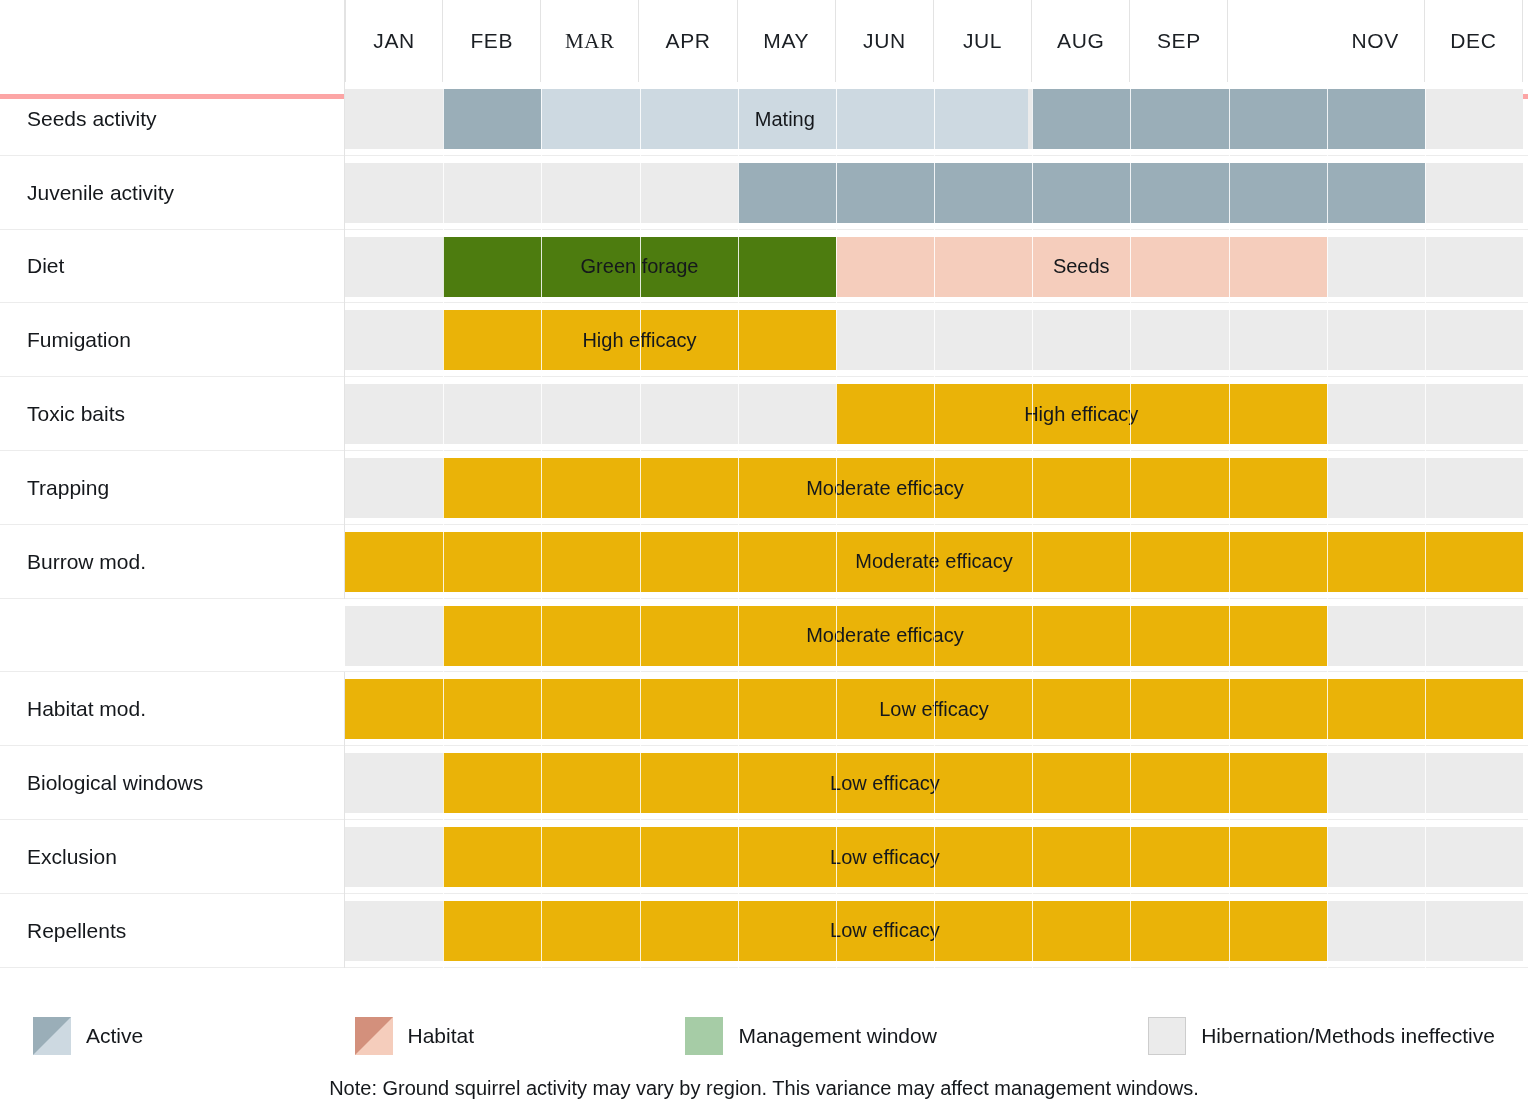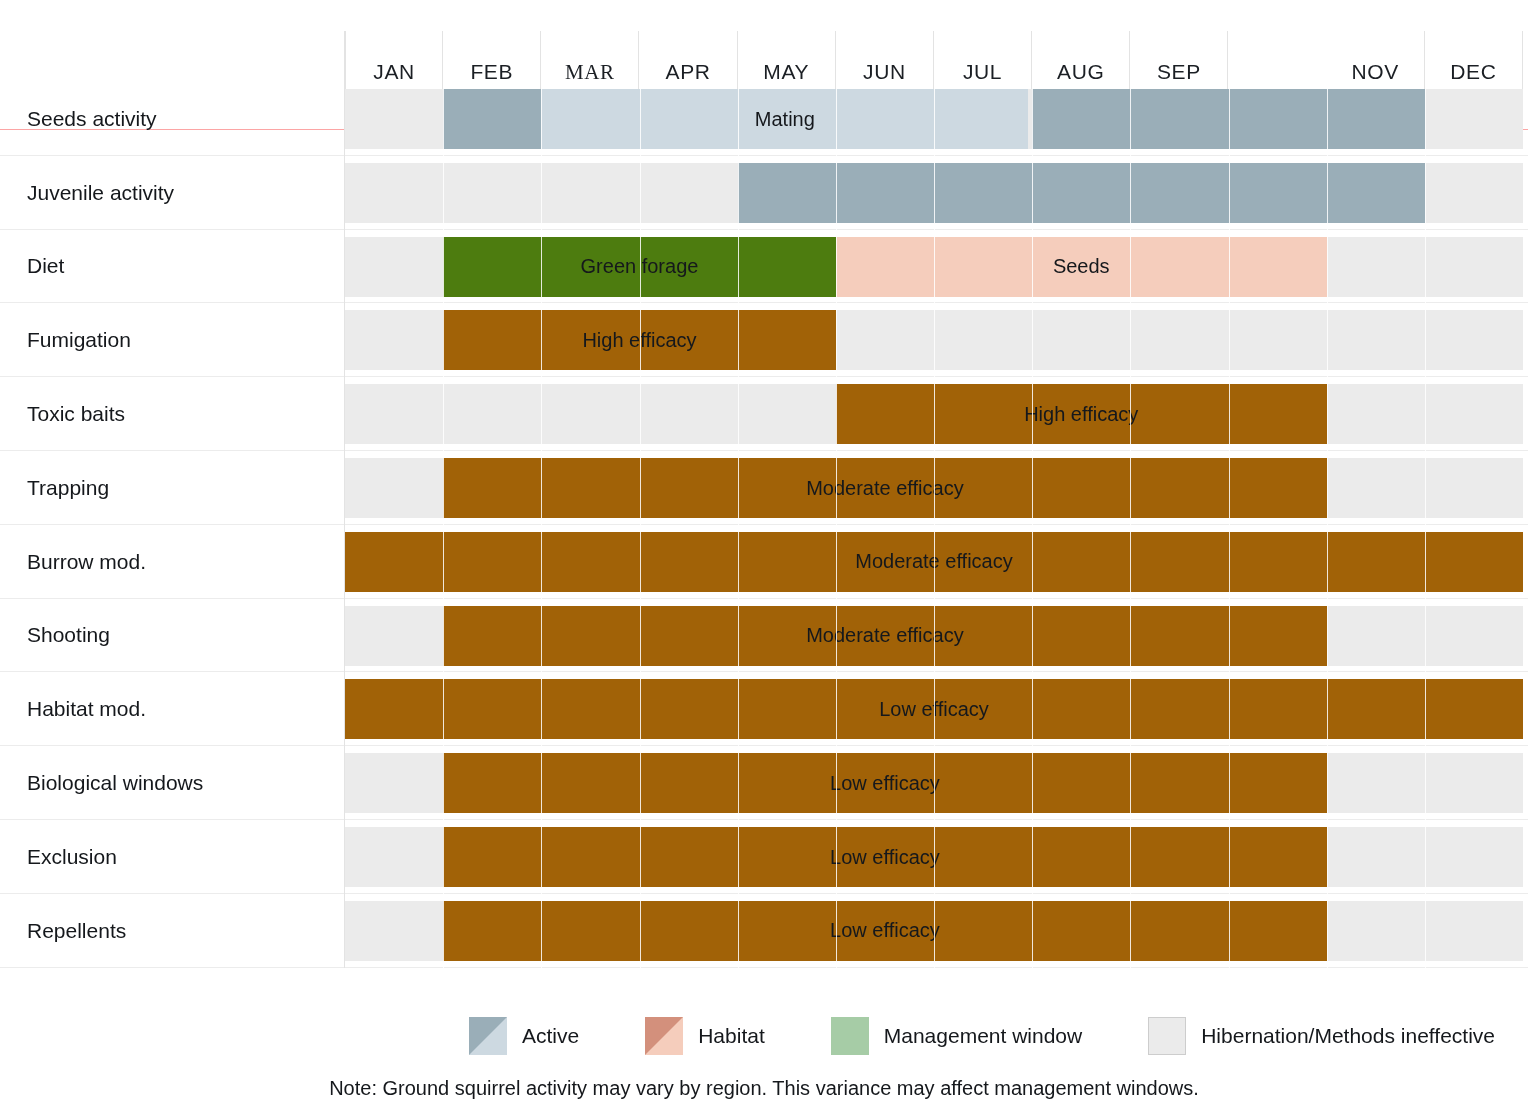--- a/index.html
+++ b/index.html
@@ -16,22 +16,21 @@
   
   .chart {
     position: absolute;
     left: 0; top: 0;
     width: 1528px;
     height: 970px;
   }
   .hdr-row {
     position: absolute; left: 0; top: 0;
     width: 1528px; height: 99px;
-    border-bottom: 1px solid #fca5a5;
-    margin-top: 31px;
+    border-bottom: 5px solid #fca5a5;
   }
   .hdr-label-cell {
     position: absolute; left: 0; top: 0; width: 345px; height: 82px;
     border-right: 1px solid #e3e3e3;
   }
   .hdr-month {
     position: absolute; top: 0; height: 82px;
     border-right: 1px solid #e3e3e3;
     display: flex; align-items: center; justify-content: center;
     font-size: 21px; color: #1b1f24; letter-spacing: .6px;
@@ -74,27 +73,27 @@
   .bar {
     display: flex; align-items: center; justify-content: center;
     font-size: 20px; color: #15181c;
     white-space: nowrap;
     z-index: 3;
   }
   .c-active-dark  { background: #9aaeb8; }
   .c-active-light { background: #cdd9e1; }
   .c-feed-dark    { background: #4d7c0f; }
   .c-feed-light   { background: #f5cdbc; }
-  .c-mgmt         { background: #a16207; text-align: center; }
+  .c-mgmt         { background: #eab308; text-align: center; }
 
   
   .legend {
     position: absolute; left: 0; top: 1005px;
     width: 1528px; height: 62px;
-    display: flex; align-items: center; justify-content: flex-end;
+    display: flex; align-items: center; justify-content: space-between;
   }
   .legend-item {
     display: flex; align-items: center;
     margin: 0 33px;
   }
   .swatch {
     width: 38px; height: 38px; margin-right: 15px;
     position: relative; overflow: hidden; flex: none;
   }
   .swatch.split-blue {
@@ -257,21 +256,20 @@
             <div class="vline" style="left: 490.833px;"></div>
             <div class="vline" style="left: 589px;"></div>
             <div class="vline" style="left: 687.167px;"></div>
             <div class="vline" style="left: 785.333px;"></div>
             <div class="vline" style="left: 883.5px;"></div>
             <div class="vline" style="left: 981.667px;"></div>
             <div class="vline" style="left: 1079.83px;"></div>
           </div>
         </div>
         <div class="row" style="top: 598.6px;">
-          <div class="row-label">Shooting</div>
           <div class="row-track">
             <div class="bg-bar" style="left: 0px; width: 1178px;"></div>
             <div class="bar c-mgmt" style="left: 98.1667px; width: 883.5px;">Moderate efficacy</div>
             <div class="vline" style="left: 98.1667px;"></div>
             <div class="vline" style="left: 196.333px;"></div>
             <div class="vline" style="left: 294.5px;"></div>
             <div class="vline" style="left: 392.667px;"></div>
             <div class="vline" style="left: 490.833px;"></div>
             <div class="vline" style="left: 589px;"></div>
             <div class="vline" style="left: 687.167px;"></div>

